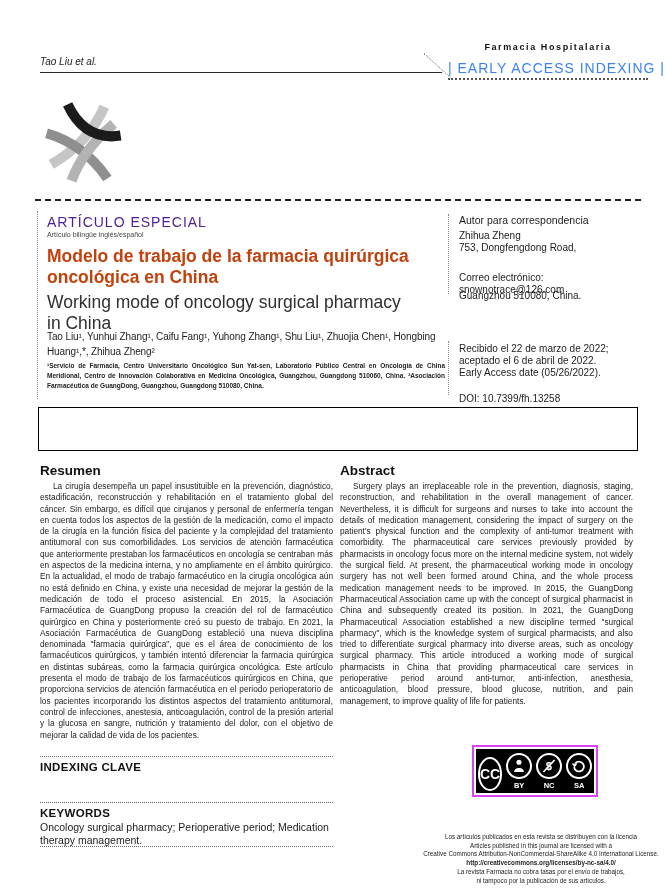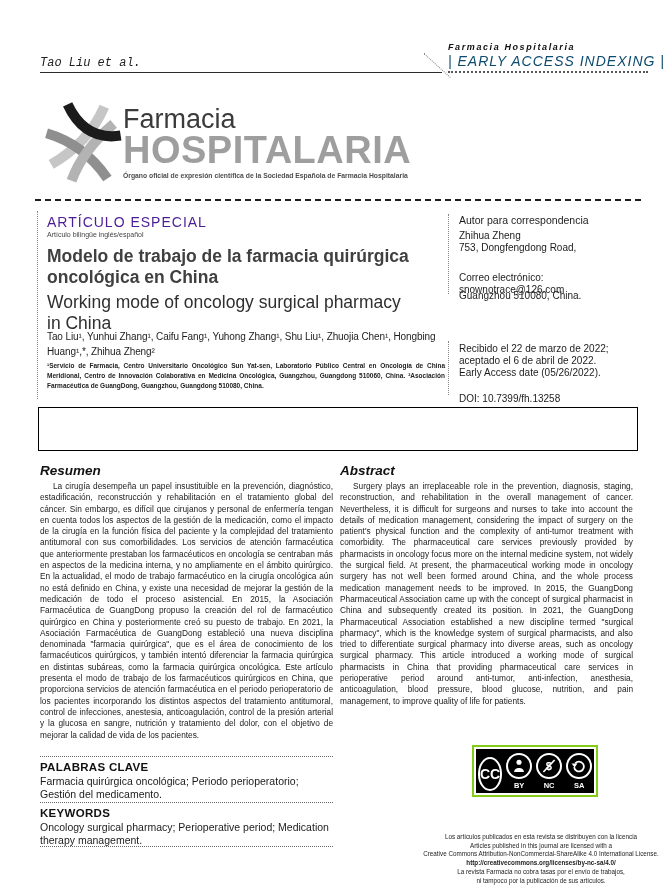--- a/index.html
+++ b/index.html
@@ -5,59 +5,59 @@
   * { margin:0; padding:0; box-sizing:border-box; }
   html,body { background:#e8e8e8; }
   body { font-family:"Liberation Sans", sans-serif; }
   .page {
     position:relative; width:665px; height:891px; margin:0 auto;
     background:#ffffff; overflow:hidden; color:#1a1a1a;
   }
   .abs { position:absolute; }
 
   
-  .running-author { font-style:italic; font-size:12px; color:#222;font-family:Liberation Mono, monospace; }
+  .running-author { font-style:italic; font-size:10px; color:#222; }
   .head-rule { border-top:1.6px solid #2b2b2b; }
-  .head-right { text-align:left;font-style:italic; }
+  .head-right { text-align:center; }
   .journal-name { font-size:9px; font-weight:bold; letter-spacing:1.6px; color:#111; }
-  .indexing { font-size:14px; color:#0c4a6e; letter-spacing:1px; padding-bottom:2px;
-              border-bottom:2px dotted #555; margin-top:1px; white-space:nowrap; }
+  .indexing { font-size:14px; color:#3b82f6; letter-spacing:1px; padding-bottom:2px;
+              border-bottom:2px dotted #555; margin-top:8px; white-space:nowrap; }
   .diag-dotted { border-top:1.6px dotted #888; transform:rotate(42deg); transform-origin:left top; }
 
   
   .logo-line1 { font-size:27px; color:#3b3b3b; line-height:1; }
   .logo-line2 { font-size:38px; font-weight:bold; color:#9e9e9e; line-height:1; margin-top:-2px; letter-spacing:0.5px; }
   .logo-tagline { font-size:6.8px; font-weight:bold; color:#4d4d4d; margin-top:3px; }
 
   .dashed-rule { border-top:2px dashed #1f1f1f; }
   .dotted-v { border-left:1.6px dotted #888; width:0; }
   .dotted-h { border-top:1.6px dotted #666; }
 
   
   .section-label { font-size:14px; letter-spacing:1px; color:#4c1d95; }
   .bilingual { font-size:7px; color:#444; }
-  .title-es { font-size:17.5px; font-weight:bold; color:#404040; line-height:1.18; }
+  .title-es { font-size:17.5px; font-weight:bold; color:#c2410c; line-height:1.18; }
   .title-en { font-size:17.5px; color:#2f2f2f; line-height:1.18; }
   .authors { font-size:10px; letter-spacing:-0.1px; color:#1d1d1d; line-height:1.45; }
   .affiliations { font-size:6.5px; font-weight:bold; color:#222; line-height:1.5; text-align:justify; }
 
   
   .corr { font-size:10px; line-height:12.8px; color:#1c1c1c; }
   .corr-heading { font-size:10.5px; font-weight:normal; }
 
   .cite-box { border:1.3px solid #000; background:#fff; }
 
   
-  .abs-heading { font-size:13.5px; font-weight:bold; color:#111;font-style:italic; }
+  .abs-heading { font-size:13.5px; font-weight:bold; color:#111; }
   .abs-body { font-size:8.3px; line-height:11.3px; text-align:justify; color:#1b1b1b; text-indent:13px; }
   .kw-heading { font-size:11.5px; font-weight:bold; letter-spacing:0.3px; color:#111; }
   .kw-body { font-size:10.5px; line-height:13px; color:#1b1b1b; }
 
   
-  .cc-badge { background:#84cc16; padding:2px; }
+  .cc-badge { background:#d946ef; padding:2px; }
   .cc-badge-inner { border:2px solid #fff; background:#000; display:flex; align-items:flex-start;
                     justify-content:center; gap:4px; padding:4px 4px 2px 4px; }
   .cc-circle { border-radius:50%; border:2.6px solid #fff; color:#fff; display:flex;
                align-items:center; justify-content:center; }
   .cc-main { width:34px; height:34px; font-size:14px; font-weight:bold; margin-top:4px; }
   .cc-col { display:flex; flex-direction:column; align-items:center; }
   .cc-small { width:26px; height:26px; }
   .cc-label { color:#fff; font-size:7.5px; font-weight:bold; margin-top:2px; }
 
   
@@ -80,25 +80,20 @@
   </div>
 
   <div class="abs" style="left:45px; top:101px; width:78px; height:84px;">
     <svg width="78" height="84" viewBox="0 0 100 105">
       <path d="M76 6 Q 56 52 8 80" fill="none" stroke="#c6c6c6" stroke-width="13"></path>
       <path d="M2 40 Q 50 54 80 98" fill="none" stroke="#8f8f8f" stroke-width="13"></path>
       <path d="M34 101 Q 48 62 88 28" fill="none" stroke="#b3b3b3" stroke-width="13"></path>
       <path d="M29 3 Q 51 50 97 43" fill="none" stroke="#1b1b1b" stroke-width="13"></path>
     </svg>
   </div>
-  <div class="abs" style="left:123px; top:106px; width:460px;">
-    <div class="logo-line1">Farmacia</div>
-    <div class="logo-line2">HOSPITALARIA</div>
-    <div class="logo-tagline">Órgano oficial de expresión científica de la Sociedad Española de Farmacia Hospitalaria</div>
-  </div>
 
   <div class="abs dashed-rule" style="left:35px; top:199px; width:606px;"></div>
 
   <div class="abs dotted-v" style="left:37px; top:211px; height:188px;"></div>
 
   <div class="abs section-label" style="left:47px; top:214px;">ARTÍCULO ESPECIAL</div>
   <div class="abs bilingual" style="left:47px; top:231px;">Artículo bilingüe inglés/español</div>
   <div class="abs title-es" style="left:47px; top:246px; width:398px;">Modelo de trabajo de la farmacia quirúrgica oncológica en China</div>
   <div class="abs authors" style="left:47px; top:330px; width:400px;">Tao Liu¹, Yunhui Zhang¹, Caifu Fang¹, Yuhong Zhang¹, Shu Liu¹, Zhuojia Chen¹, Hongbing Huang¹,*, Zhihua Zheng²</div>
   <div class="abs title-en" style="left:47px; top:292px; width:368px;">Working mode of oncology surgical pharmacy in China</div>
@@ -117,22 +112,21 @@
   <div class="abs corr" style="left:459px; top:355px;">aceptado el 6 de abril de 2022.</div>
   <div class="abs corr" style="left:459px; top:367px;">Early Access date (05/26/2022).</div>
   <div class="abs corr" style="left:459px; top:393px;">DOI: 10.7399/fh.13258</div>
 
   <div class="abs cite-box" style="left:38px; top:407px; width:600px; height:44px;"></div>
 
   <div class="abs abs-heading" style="left:40px; top:463px;">Resumen</div>
   <div class="abs abs-body" style="left:40px; top:481px; width:293px;">La cirugía desempeña un papel insustituible en la prevención, diagnóstico, estadificación, reconstrucción y rehabilitación en el tratamiento global del cáncer. Sin embargo, es difícil que cirujanos y personal de enfermería tengan en cuenta todos los aspectos de la gestión de la medicación, como el impacto de la cirugía en la función física del paciente y la complejidad del tratamiento antitumoral con sus comorbilidades. Los servicios de atención farmacéutica que anteriormente prestaban los farmacéuticos en oncología se centraban más en aspectos de la medicina interna, y no ampliamente en el ámbito quirúrgico. En la actualidad, el modo de trabajo farmacéutico en la cirugía oncológica aún no está definido en China, y existe una necesidad de mejorar la gestión de la medicación de todo el proceso asistencial. En 2015, la Asociación Farmacéutica de GuangDong propuso la creación del rol de farmacéutico quirúrgico en China y posteriormente creó su puesto de trabajo. En 2021, la Asociación Farmacéutica de GuangDong estableció una nueva disciplina denominada "farmacia quirúrgica", que es el área de conocimiento de los farmacéuticos quirúrgicos, y también intentó diferenciar la farmacia quirúrgica en distintas subáreas, como la farmacia quirúrgica oncológica. Este artículo presenta el modo de trabajo de los farmacéuticos quirúrgicos en China, que proporciona servicios de atención farmacéutica en el periodo perioperatorio de los pacientes incorporando los distintos aspectos del tratamiento antitumoral, control de infecciones, anestesia, anticoagulación, control de la presión arterial y la glucosa en sangre, nutrición y tratamiento del dolor, con el objetivo de mejorar la calidad de vida de los pacientes.</div>
 
   <div class="abs dotted-h" style="left:40px; top:756px; width:293px;"></div>
-  <div class="abs kw-heading" style="left:40px; top:761px;">PALABRAS CLAVE</div>
-  <div class="abs kw-body" style="left:40px; top:775px; width:293px;">Farmacia quirúrgica oncológica; Periodo perioperatorio; Gestión del medicamento.</div>
+  <div class="abs kw-heading" style="left:40px; top:761px;">INDEXING CLAVE</div>
   <div class="abs dotted-h" style="left:40px; top:802px; width:293px;"></div>
   <div class="abs kw-heading" style="left:40px; top:807px;">KEYWORDS</div>
   <div class="abs kw-body" style="left:40px; top:821px; width:293px;">Oncology surgical pharmacy; Perioperative period; Medication therapy management.</div>
   <div class="abs dotted-h" style="left:40px; top:846px; width:293px;"></div>
 
   <div class="abs abs-heading" style="left:340px; top:463px;">Abstract</div>
   <div class="abs abs-body" style="left:340px; top:481px; width:293px;">Surgery plays an irreplaceable role in the prevention, diagnosis, staging, reconstruction, and rehabilitation in the overall management of cancer. Nevertheless, it is difficult for surgeons and nurses to take into account the details of medication management, considering the impact of surgery on the patient's physical function and the complexity of anti-tumor treatment with comorbidity. The pharmaceutical care services previously provided by pharmacists in oncology focus more on the internal medicine system, not widely the surgical field. At present, the pharmaceutical working mode in oncology surgery has not well been formed around China, and the whole process medication management needs to be improved. In 2015, the GuangDong Pharmaceutical Association came up with the concept of surgical pharmacist in China and subsequently created its position. In 2021, the GuangDong Pharmaceutical Association established a new discipline termed "surgical pharmacy", which is the knowledge system of surgical pharmacists, and also tried to differentiate surgical pharmacy into diverse areas, such as oncology surgical pharmacy. This article introduced a working mode of surgical pharmacists in China that providing pharmaceutical care services in perioperative period around anti-tumor, anti-infection, anesthesia, anticoagulation, blood pressure, blood glucose, nutrition, and pain management, to improve quality of life for patients.</div>
 
   <div class="abs cc-badge" style="left:472px; top:745px; width:126px;">
     <div class="cc-badge-inner">

